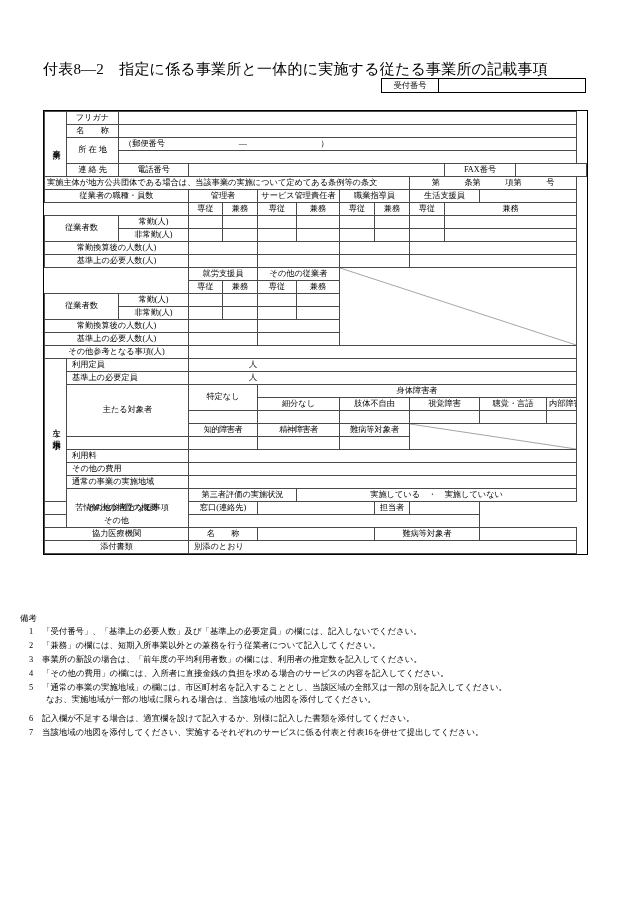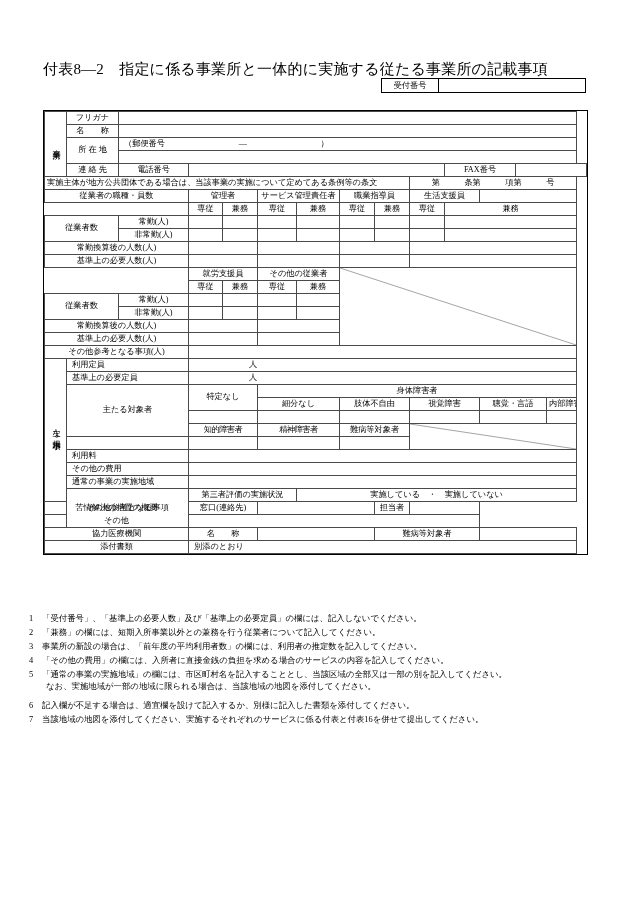--- a/index.html
+++ b/index.html
@@ -331,20 +331,21 @@
     <tr>
       <td colspan="3" class="c tall2">添付書類</td>
       <td colspan="11" class="l pad4 tall2">別添のとおり</td>
     </tr>
 
   </tbody>
       </table>
   </div>
 
   <div class="remarks">
+    <div class="rh">備考</div>
 
     <div class="rrow">
       <div class="rnum">1</div>
       <div class="rtxt">「受付番号」、「基準上の必要人数」及び「基準上の必要定員」の欄には、記入しないでください。</div>
     </div>
     <div class="rrow">
       <div class="rnum">2</div>
       <div class="rtxt">「兼務」の欄には、短期入所事業以外との兼務を行う従業者について記入してください。</div>
     </div>
     <div class="rrow">

